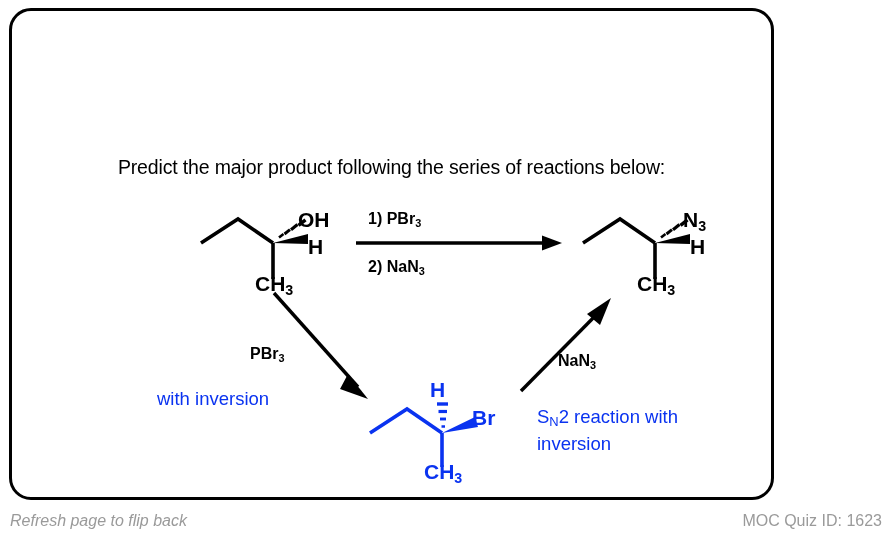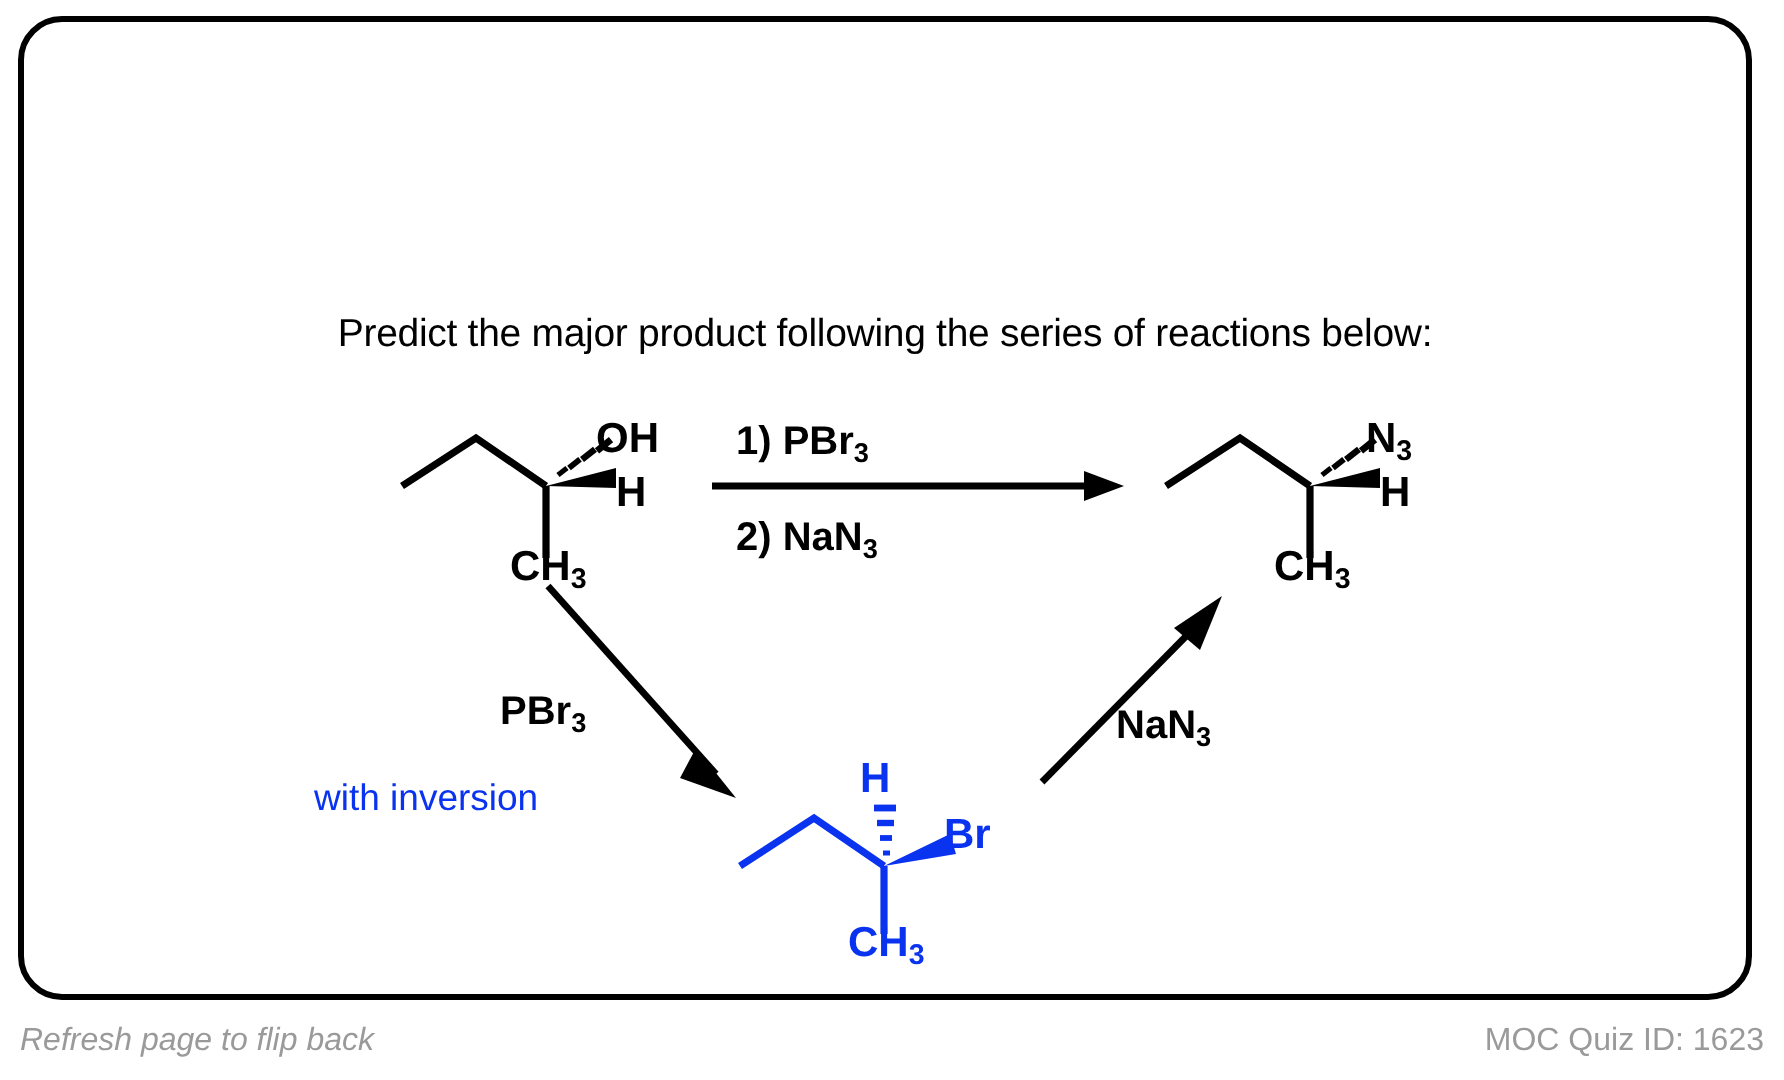--- a/index.html
+++ b/index.html
@@ -11,21 +11,21 @@
     width: 892px;
     height: 540px;
     position: relative;
     font-family: "Liberation Sans", sans-serif;
     overflow: hidden;
   }
   #card {
     position: absolute;
     left: 9px;
     top: 8px;
-    width: 867px;
+    width: 765px;
     height: 492px;
     border: 3px solid #000000;
     border-radius: 22px;
     background: #ffffff;
     box-sizing: border-box;
   }
   #prompt {
     position: absolute;
     left: 0;
     right: 0;
@@ -49,21 +49,21 @@
   }
   .lbl sub {
     font-size: 0.68em;
     vertical-align: -0.28em;
     font-weight: bold;
   }
   .blue { color: #0a33f0; }
   .reagent {
     position: absolute;
     font-weight: bold;
-    font-size: 20px;
+    font-size: 16px;
     color: #000000;
     white-space: nowrap;
     line-height: 1;
   }
   .reagent sub {
     font-size: 0.68em;
     vertical-align: -0.28em;
   }
   .note {
     position: absolute;
@@ -210,17 +210,25 @@
   <div class="struct" style="left:505px; top:285px; width:105px; height:100px;">
     <svg width="105" height="100" viewBox="0 0 105 100">
       <line x1="4" y1="95" x2="86" y2="12" stroke="#000" stroke-width="3.4"></line>
       <path d="M 70 18 L 94 2 L 83 29 Z" fill="#000"></path>
     </svg>
   </div>
   <div class="reagent" style="left:546px; top:342px;">
     <span>NaN</span><sub>3</sub>
   </div>
 
+  <div class="note" style="left:525px; top:395px;">
+    <div>
+      <span>S</span><sub>N</sub><span>2 reaction with</span>
+    </div>
+    <div>
+      <b>inversion</b>
+    </div>
+  </div>
 
 </div>
 
 <div id="footer-left">Refresh page to flip back</div>
 <div id="footer-right">MOC Quiz ID: 1623</div>
 
 </body></html>

